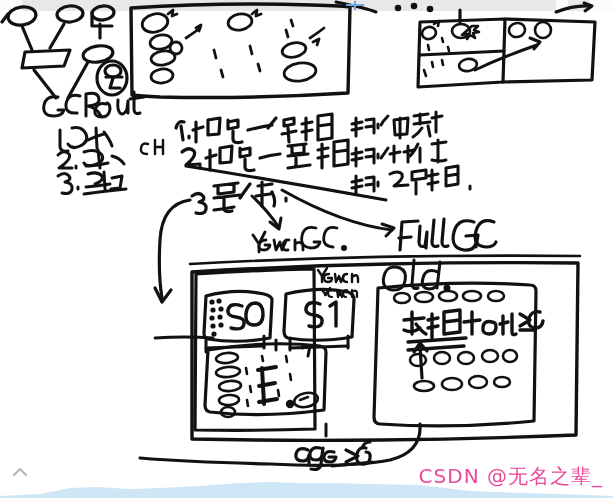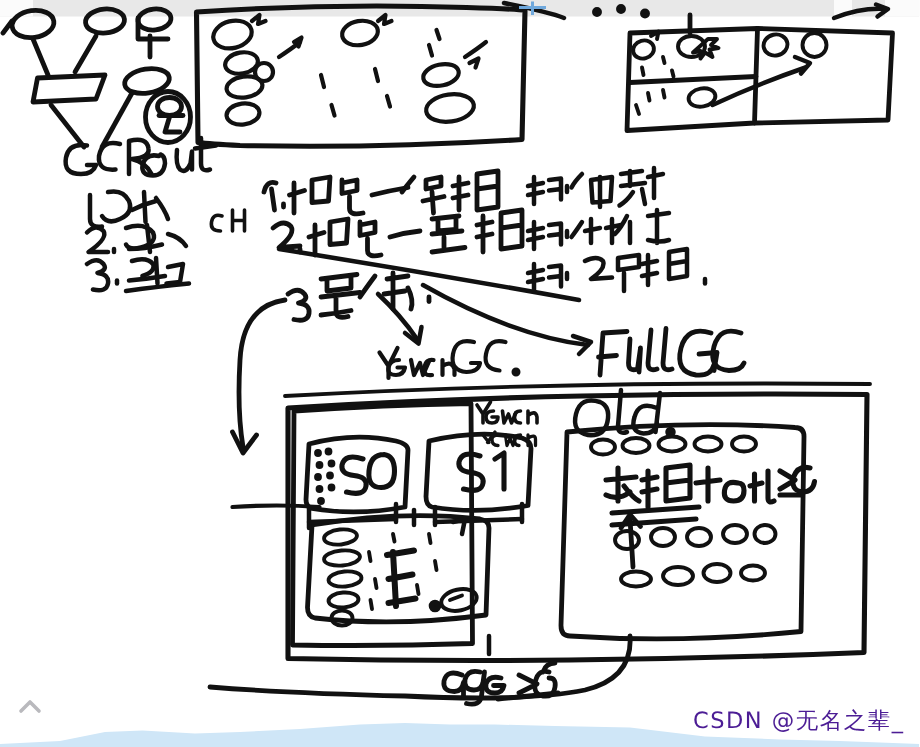--- a/index.html
+++ b/index.html
@@ -34,22 +34,22 @@
     position: absolute;
     left: 0; top: 0;
     width: 613px;
     height: 498px;
   }
   .watermark {
     position: absolute;
     right: 10px;
     bottom: 8px;
     font-family: "DejaVu Sans", sans-serif;
-    font-size: 15px;
-    color: #4c1d95;
+    font-size: 20px;
+    color: #ec4899;
     letter-spacing: 1px;
     white-space: nowrap;
     margin-left: 44px;
   }
   .scroll-chevron {
     position: absolute;
     left: 12px;
     bottom: 22px;
     width: 16px;
     height: 12px;

